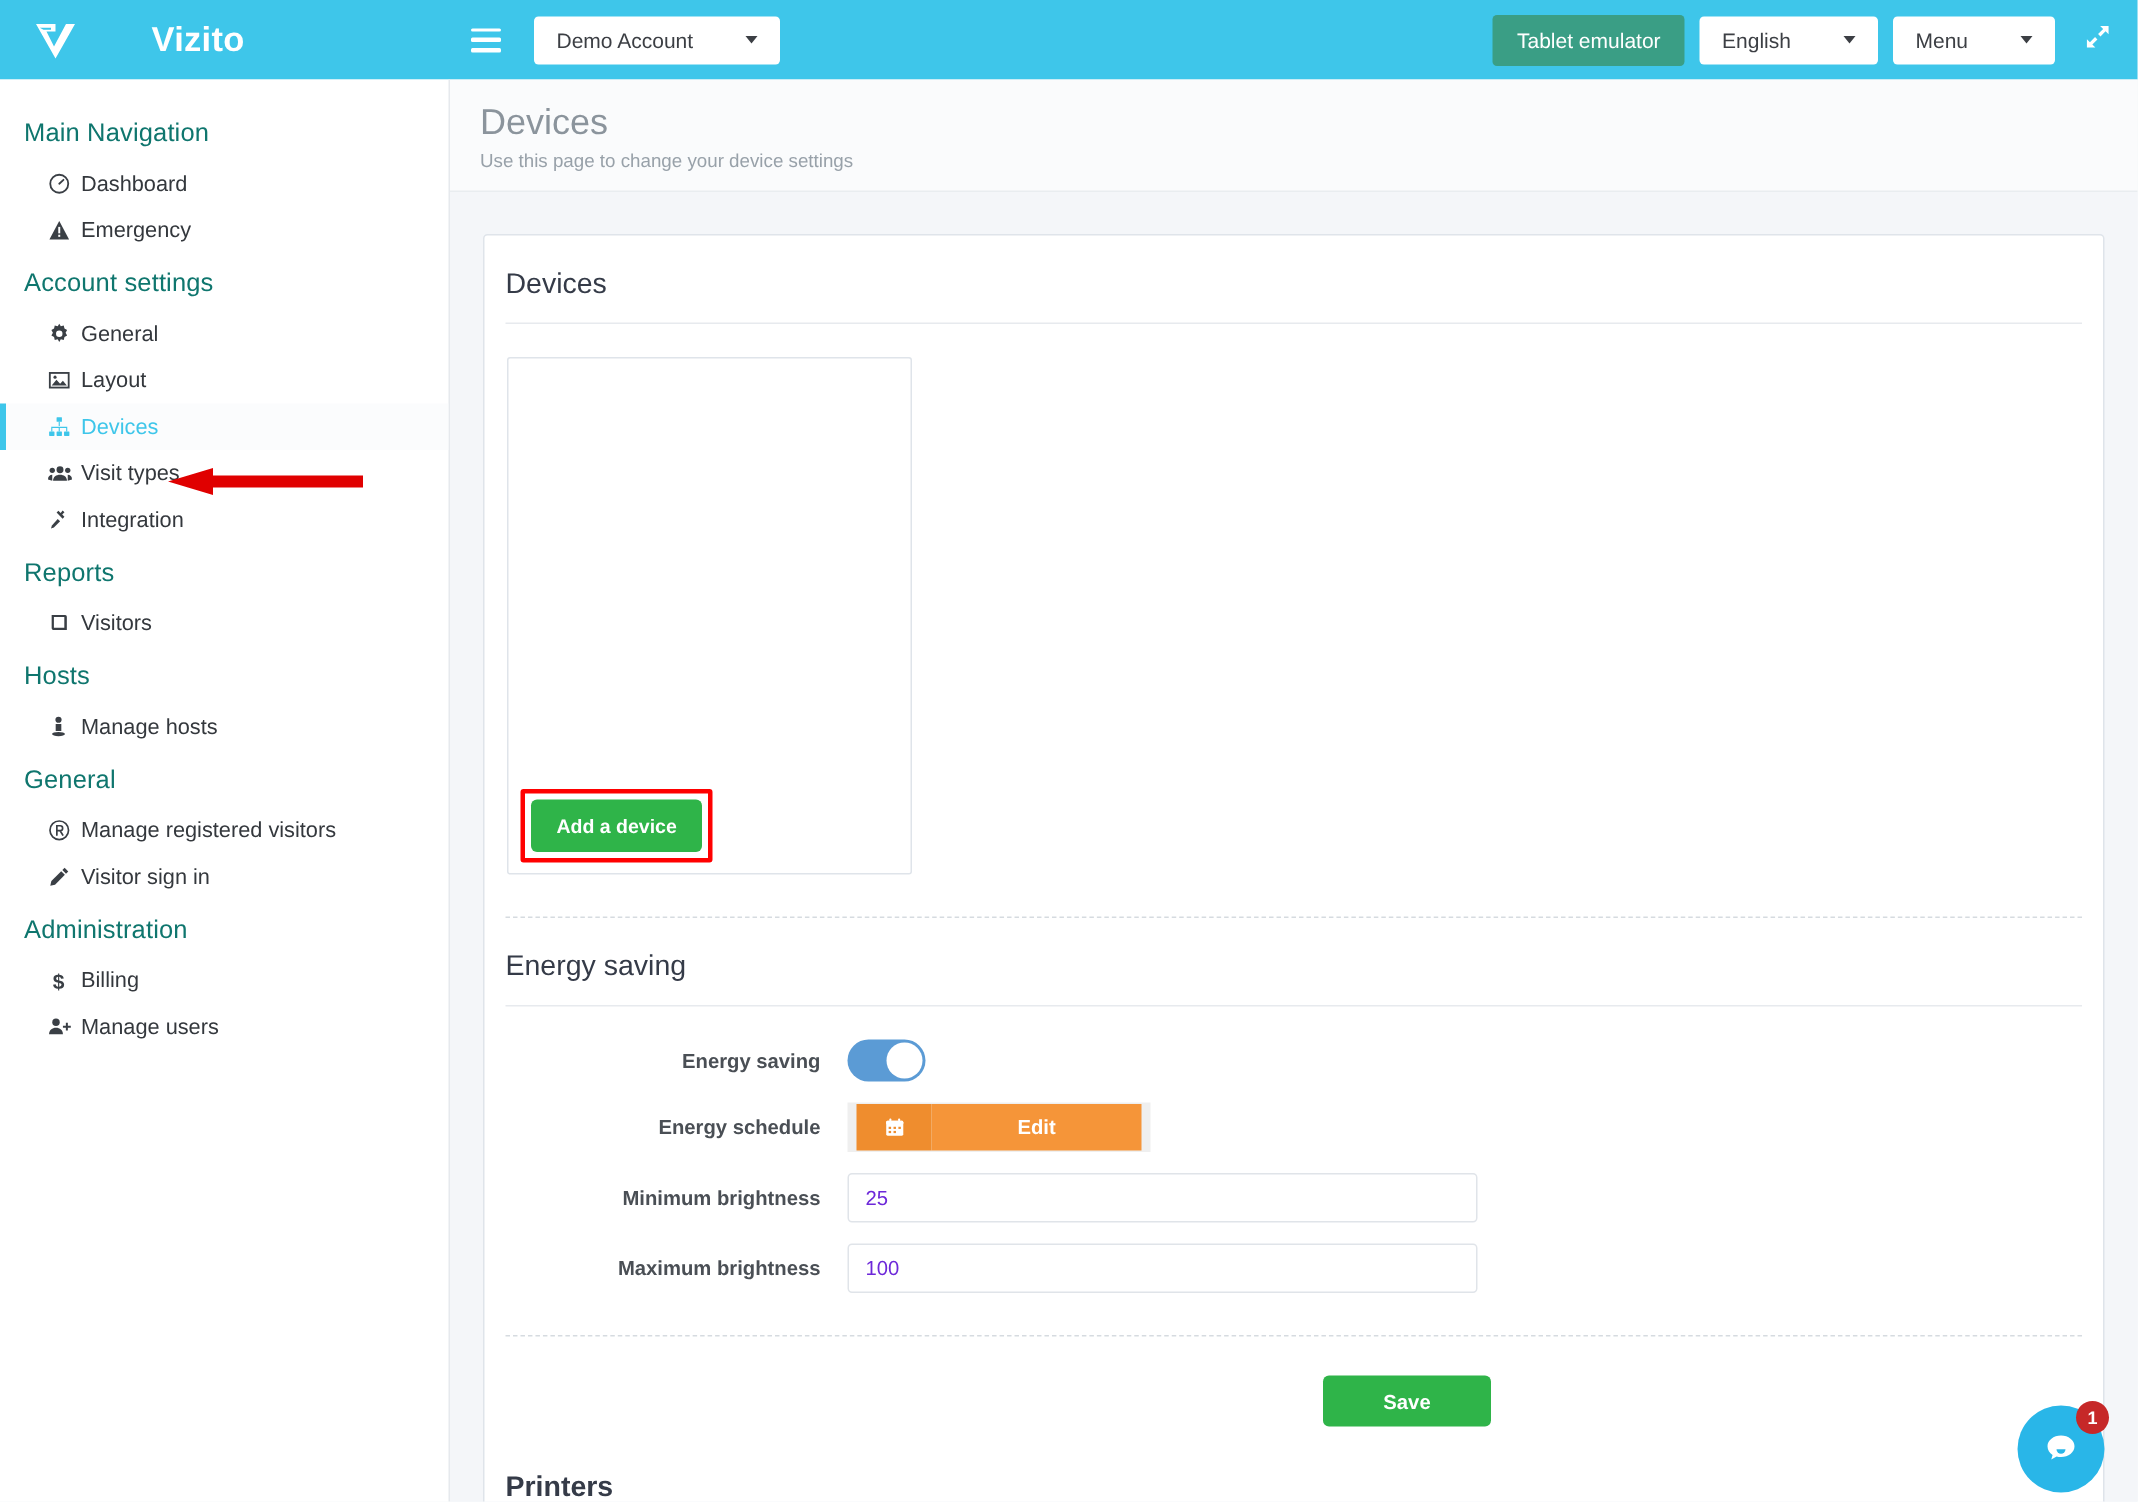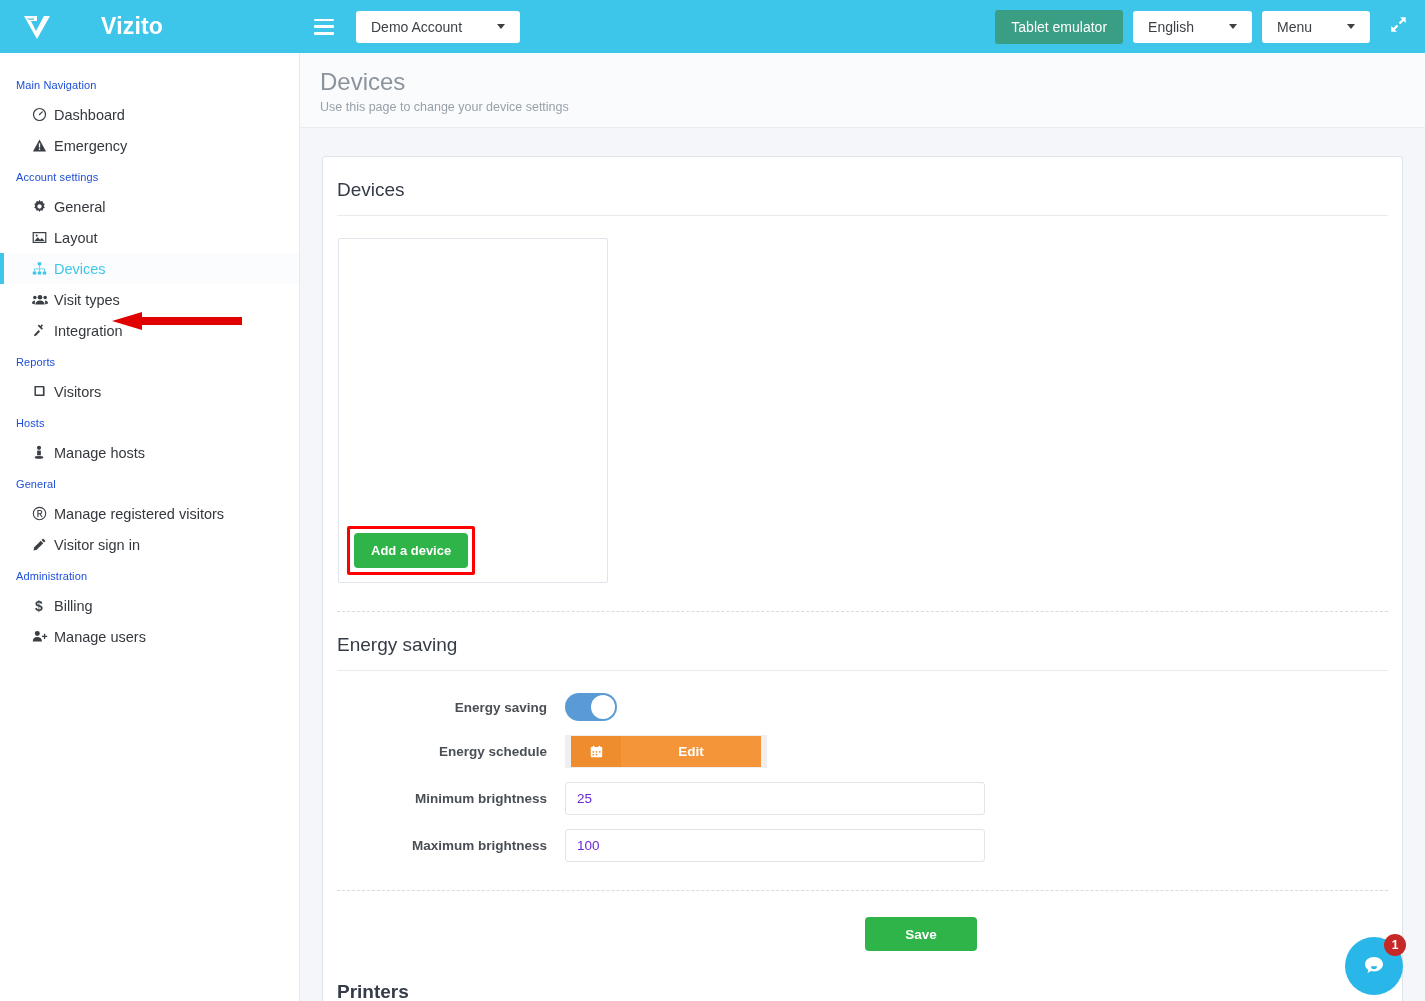--- a/index.html
+++ b/index.html
@@ -102,22 +102,22 @@
   .sidebar {
     position: absolute;
     top: 53px; left: 0;
     width: 300px; height: 948px;
     background: #ffffff;
     border-right: 1px solid #e6e9ed;
     padding-top: 16px;
     overflow: hidden;
   }
   .nav-header {
-    color: #1d4ed8;
-    font-size: 11px;
+    color: #0f766e;
+    font-size: 17px;
     padding: 10px 0 8px 16px;
     letter-spacing: .1px;
   }
   .nav-item {
     display: flex; align-items: center;
     height: 31px;
     padding-left: 28px;
     color: #34383d;
     font-size: 14.5px;
     text-decoration: none;
@@ -302,20 +302,21 @@
   }
   .btn-save {
     background: #2fb449;
     border: none; border-radius: 4px;
     color: #ffffff;
     font-size: 13.5px;
     font-weight: bold;
     font-family: "Liberation Sans", sans-serif;
     width: 112px; height: 34px;
     cursor: pointer;
+    margin-left: 17px;
   }
 
   
   .printers-title {
     color: #353b48;
     font-size: 19px;
     margin: 30px 0 0 0;
     padding-bottom: 14px;
   }
 

